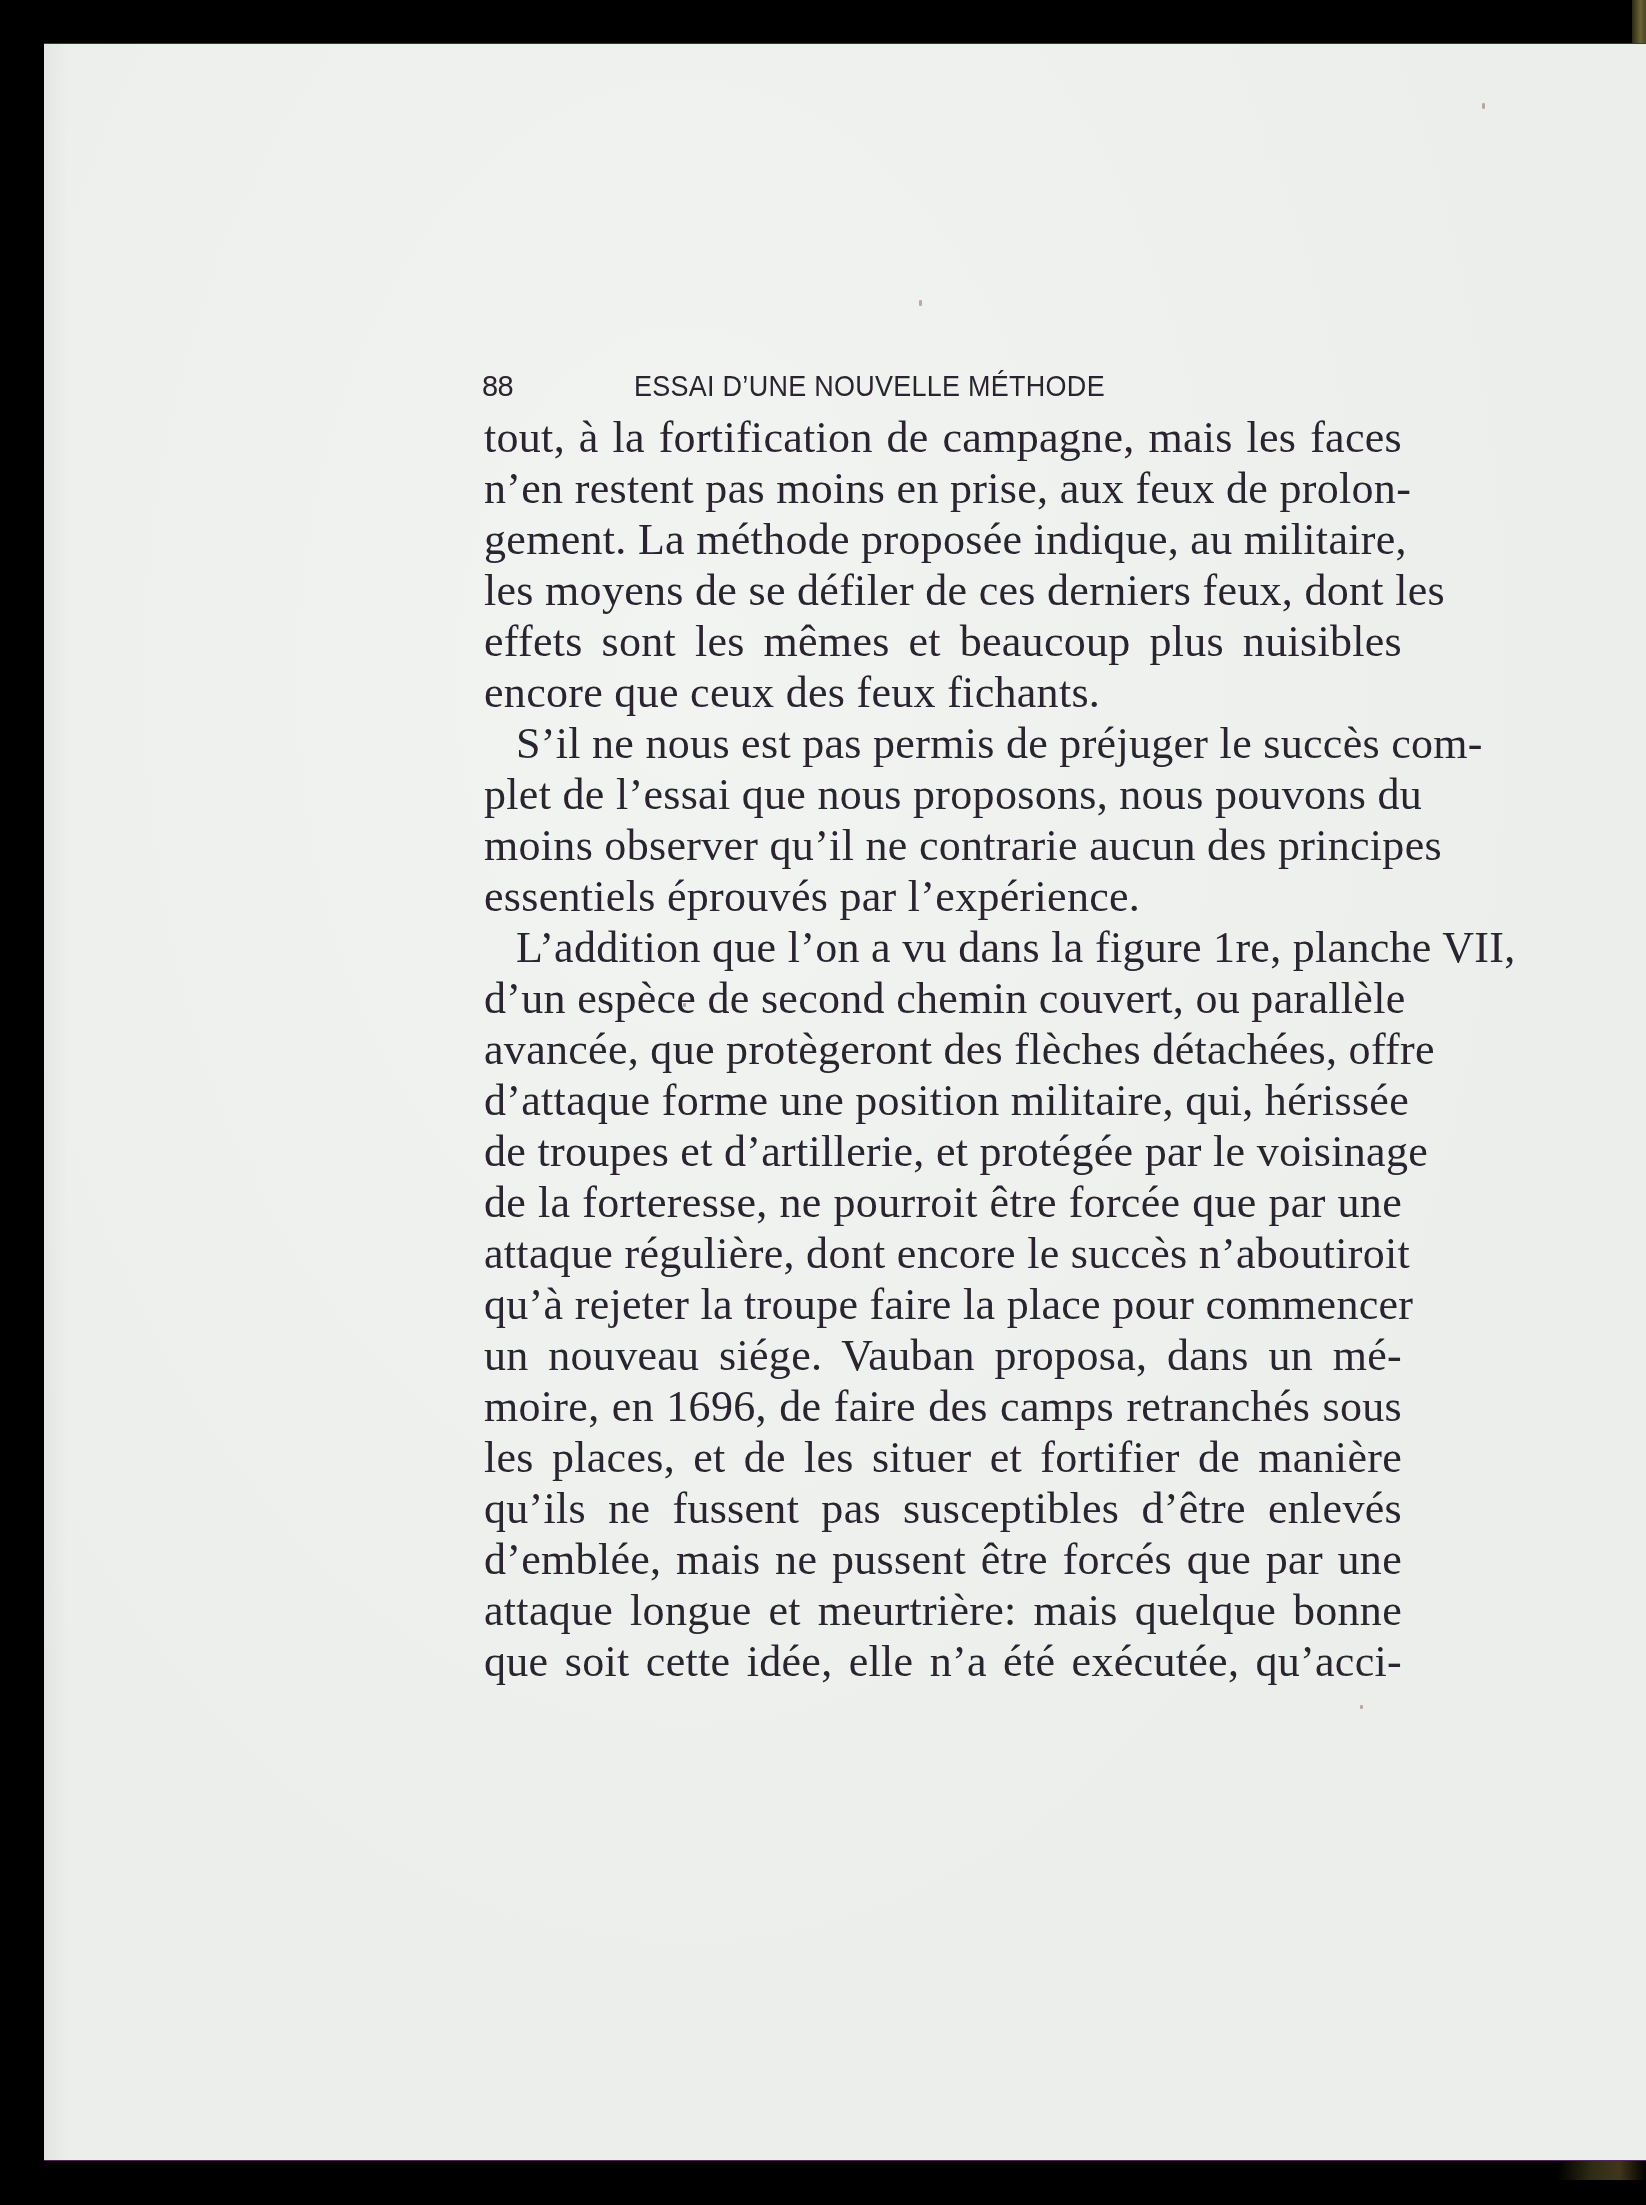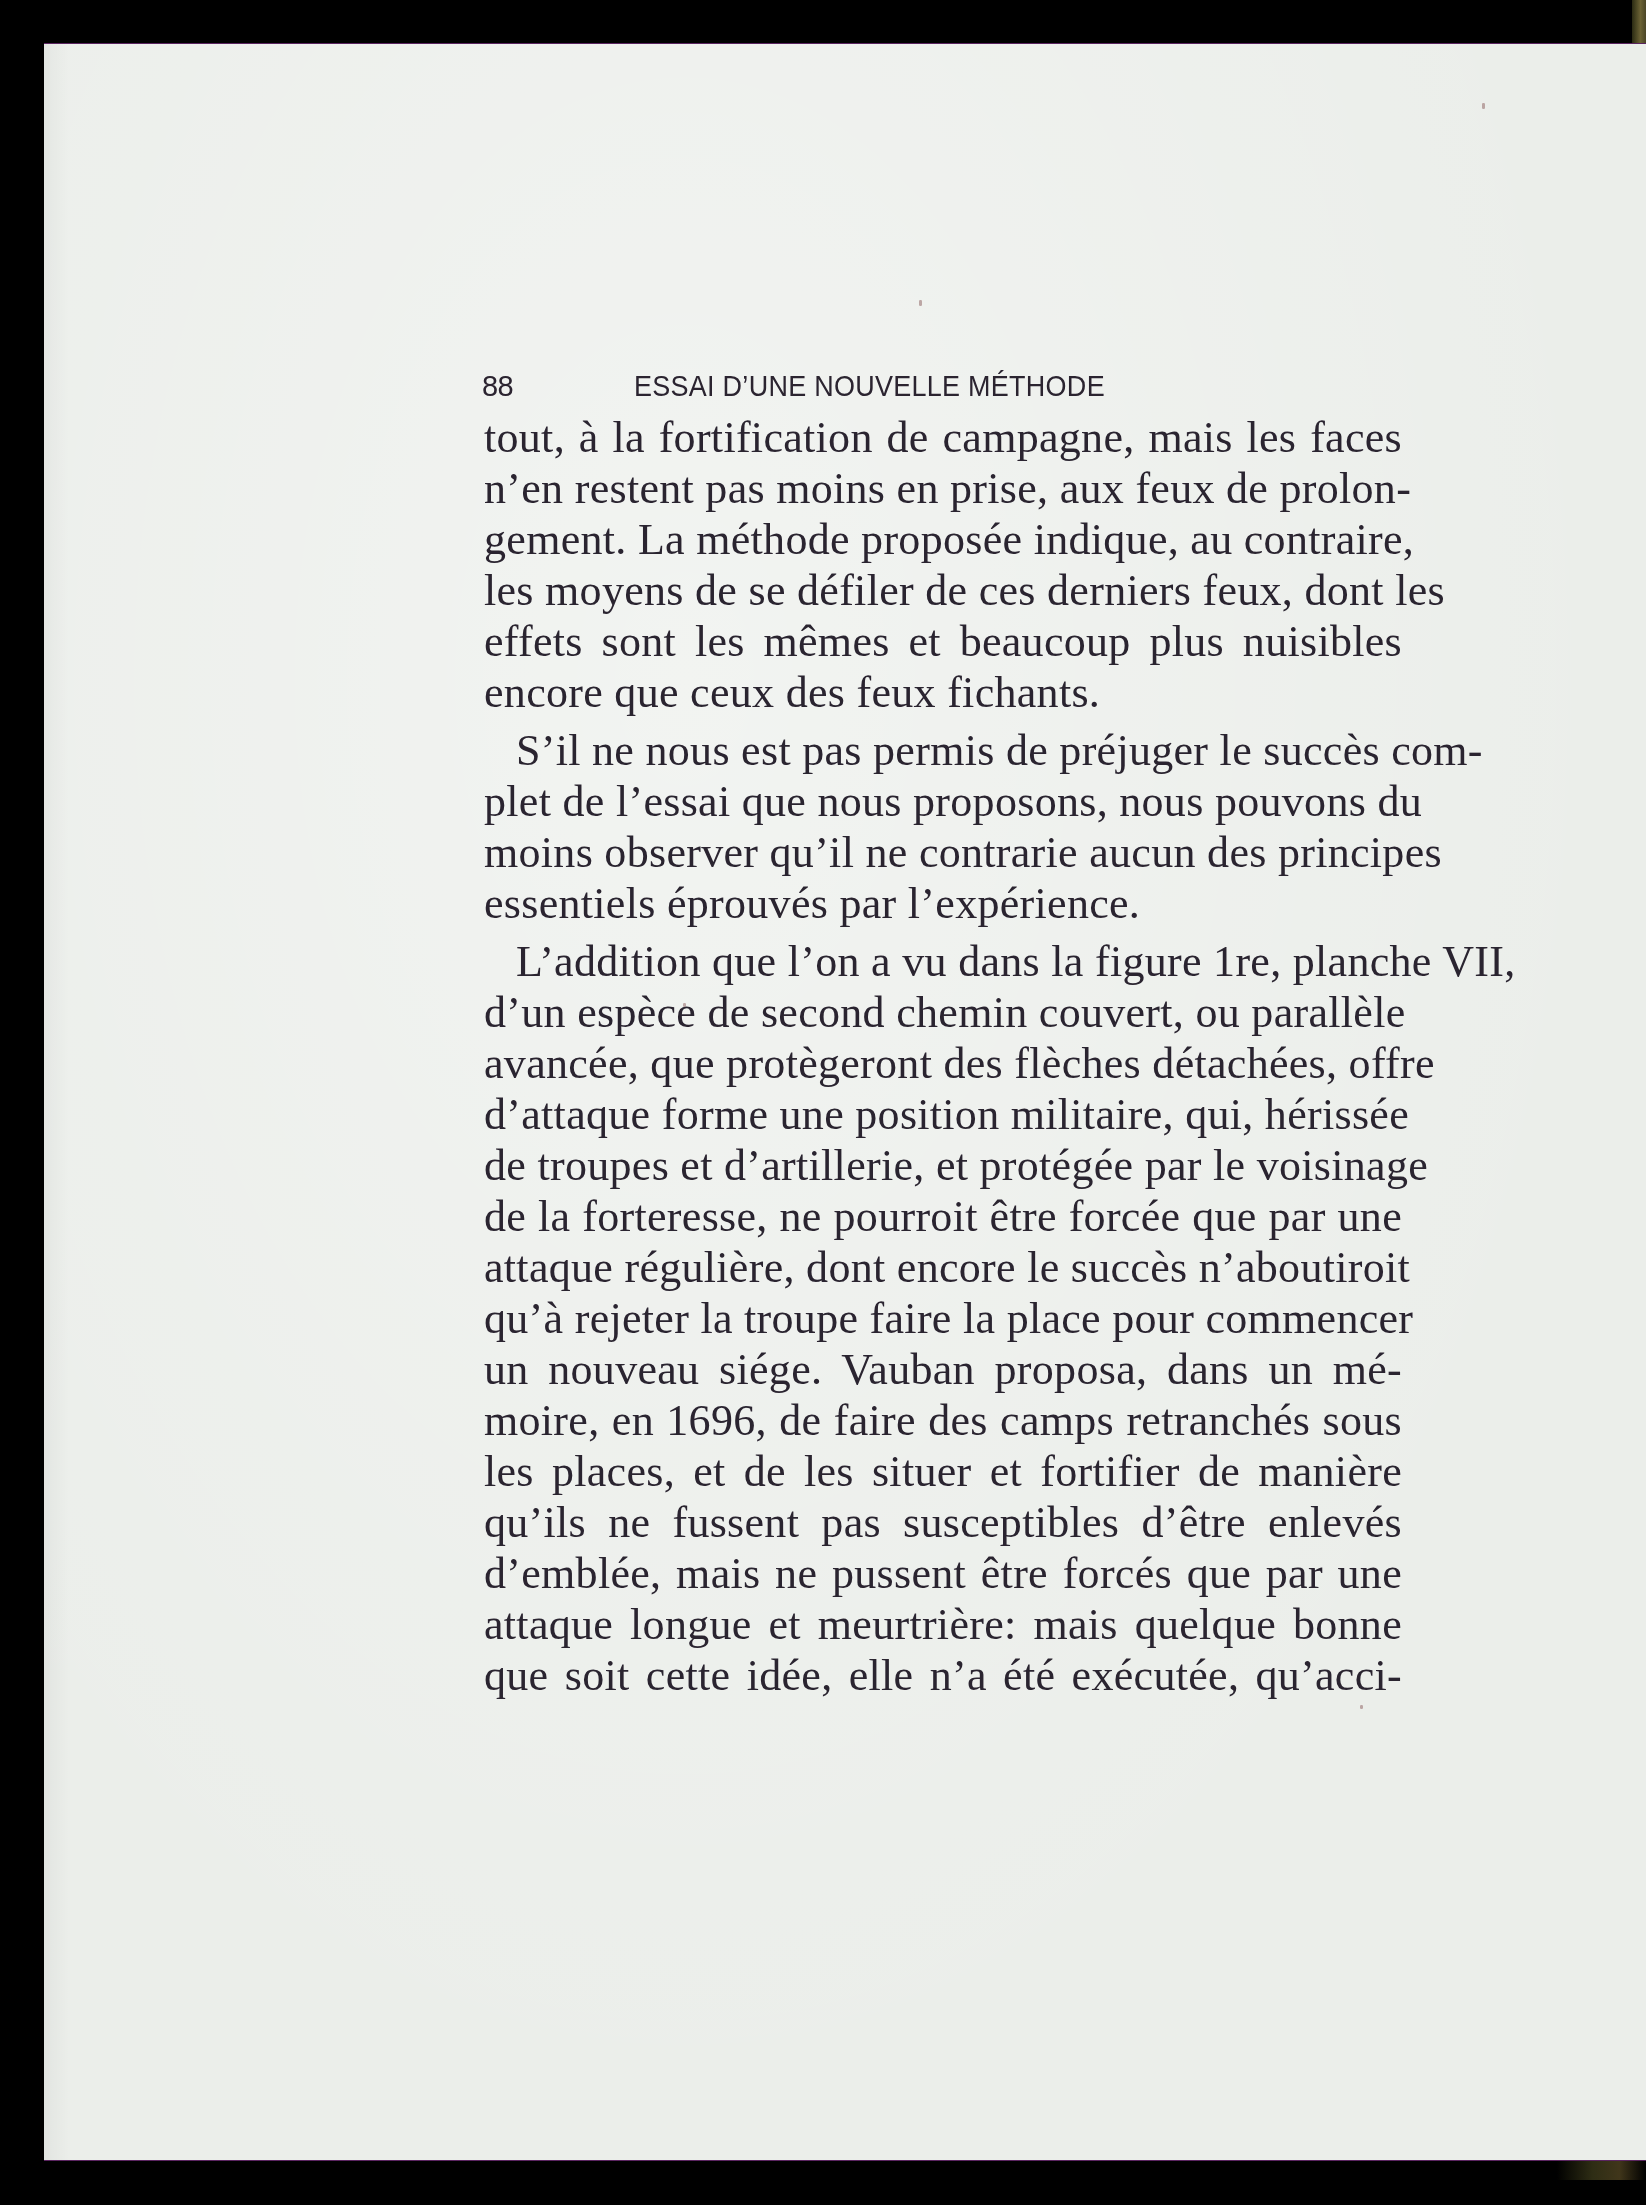--- a/index.html
+++ b/index.html
@@ -86,21 +86,20 @@
       white-space: nowrap;
       text-align: justify;
       text-align-last: justify;
       letter-spacing: 0.3px;
     }
     .line.last {
       text-align-last: left;
     }
     .line.indent {
       padding-left: 32px;
-      margin-top: 7px;
     }
     .speck {
       position: absolute;
       width: 2.6px;
       height: 6.4px;
       background: #8a5b5b;
       border-radius: 1.3px;
       opacity: 0.5;
     }
   </style>
@@ -120,21 +119,21 @@
 
 <div class="running-head">
   <span class="page-number">88</span>
   <span class="title">ESSAI D’UNE NOUVELLE MÉTHODE</span>
 </div>
 
 <div class="body-text">
   <div>
     <div class="line">tout, à la fortification de campagne, mais les faces</div>
     <div class="line">n’en restent pas moins en prise, aux feux de prolon-</div>
-    <div class="line">gement. La méthode proposée indique, au contraire,</div>
+    <div class="line">gement. La méthode proposée indique, au militaire,</div>
     <div class="line">les moyens de se défiler de ces derniers feux, dont les</div>
     <div class="line">effets sont les mêmes et beaucoup plus nuisibles</div>
     <div class="line last">encore que ceux des feux fichants.</div>
   </div>
   <div>
     <div class="line indent">S’il ne nous est pas permis de préjuger le succès com-</div>
     <div class="line">plet de l’essai que nous proposons, nous pouvons du</div>
     <div class="line">moins observer qu’il ne contrarie aucun des principes</div>
     <div class="line last">essentiels éprouvés par l’expérience.</div>
   </div>

